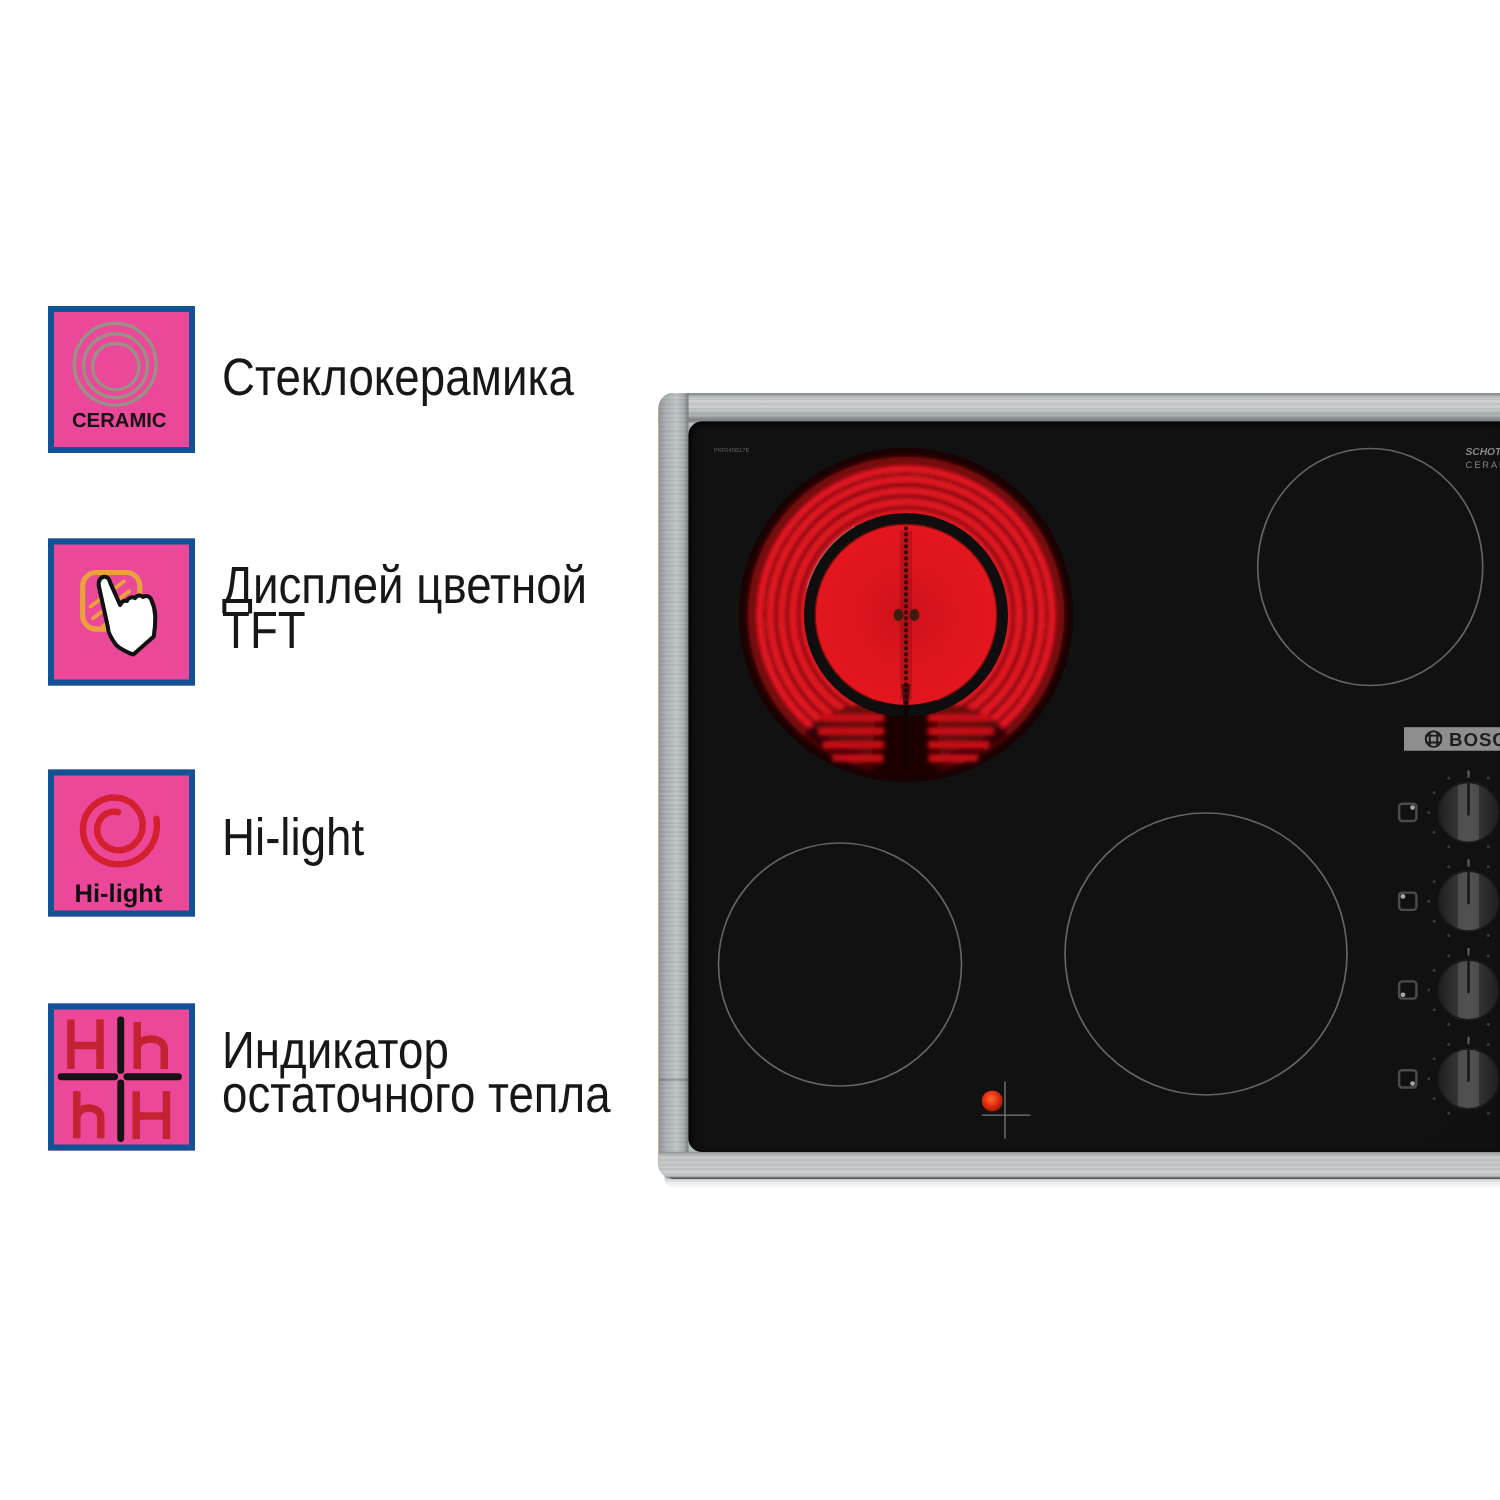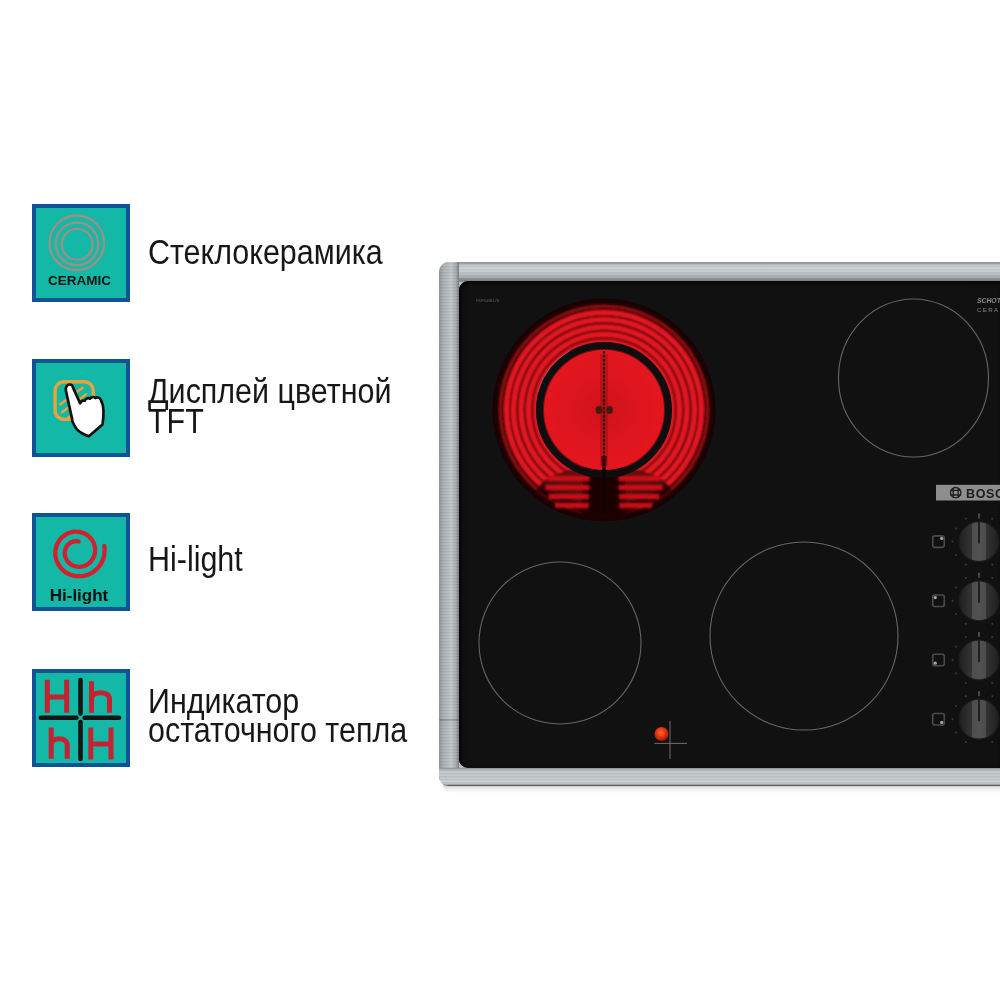--- a/index.html
+++ b/index.html
@@ -1,17 +1,17 @@
 <!DOCTYPE html>
 <html><head><meta charset="utf-8">
 <style>
 html,body{margin:0;padding:0;}
 body{width:1000px;height:1000px;background:#fff;font-family:"Liberation Sans",sans-serif;overflow:hidden;}
 .wrap{position:relative;width:1000px;height:1000px;background:#fff;}
-.box{position:absolute;left:32px;width:90px;height:90px;border:4px solid #0f5296;background:#14b8a6;}
+.box{position:absolute;left:32px;width:90px;height:90px;border:4px solid #0f5296;background:#ec4899;}
 .lbl{position:absolute;left:148px;font-size:35px;line-height:29.6px;color:#171717;transform:scaleX(.87);transform-origin:left top;white-space:nowrap;letter-spacing:0px;}
 .cook{position:absolute;left:439px;top:262px;width:561px;height:524px;}
 .steel{position:absolute;left:0;top:0;width:100%;height:100%;border-radius:10px 0 0 10px;overflow:hidden;
  background:linear-gradient(90deg,#982 0,#b7bcbe 0);}
 .stTop{position:absolute;left:0;top:0;right:0;height:19px;
  background:linear-gradient(180deg,#7f8588 0,#aeb4b6 2px,#cdd1d2 5px,#c4c9ca 10px,#a7adb0 15px,#6e7478 19px);box-shadow:0 1px 0 rgba(125,131,135,.5);}
 .stLeft{position:absolute;left:0;top:0;bottom:0;width:20px;
  background:linear-gradient(90deg,#8e9497 0,#aab0b3 5px,#c0c5c6 12px,#a5abae 17px,#747a7e 20px);}
 .stBottom{position:absolute;left:0;bottom:0;right:0;height:18px;
  background:linear-gradient(180deg,#8a9093 0,#c6cacb 3px,#c0c4c6 9px,#cbcfd0 14px,#b7bcbe 16px,#3f4447 18px);}

